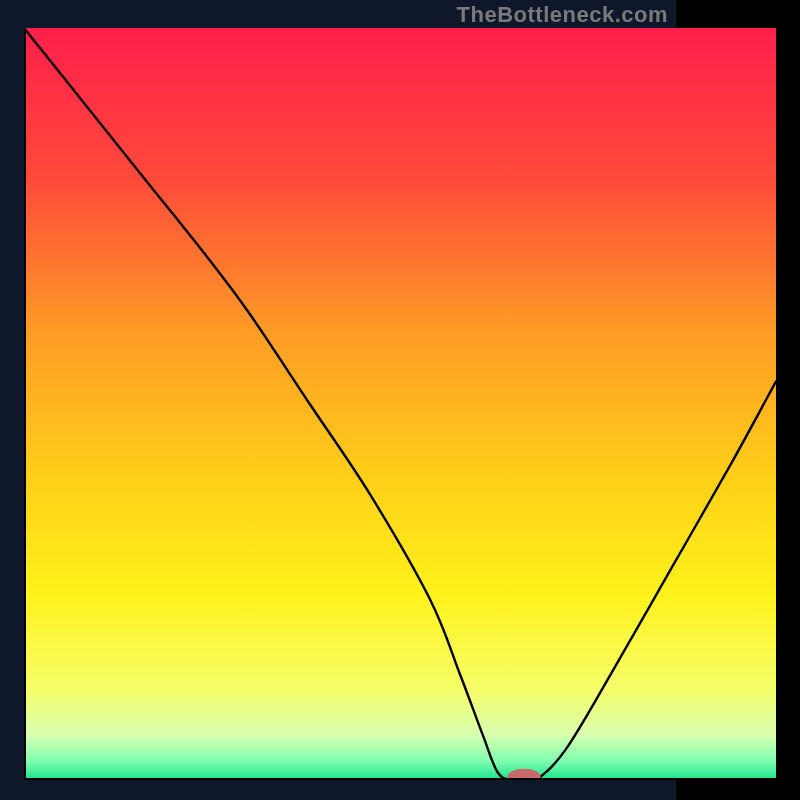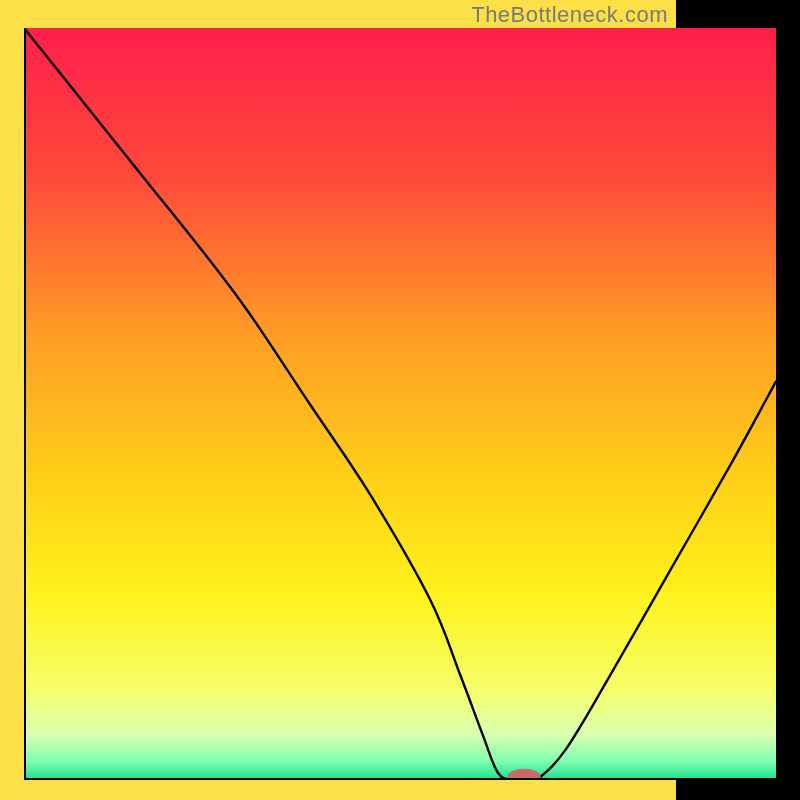--- a/index.html
+++ b/index.html
@@ -7,21 +7,22 @@
     padding: 0;
     width: 800px;
     height: 800px;
     background: #000;
     overflow: hidden;
   }
   .outer {
     position: relative;
     width: 676px;
     height: 800px;
-    background: #fde047;
+    background: #0f172a;
+    font-weight: bold;
   }
   .watermark {
     position: absolute;
     top: 2px;
     right: 8px;
     font-family: Arial, Helvetica, sans-serif;
     font-size: 22px;
     color: #7a7a7a;
     letter-spacing: 0.5px;
     user-select: none;

